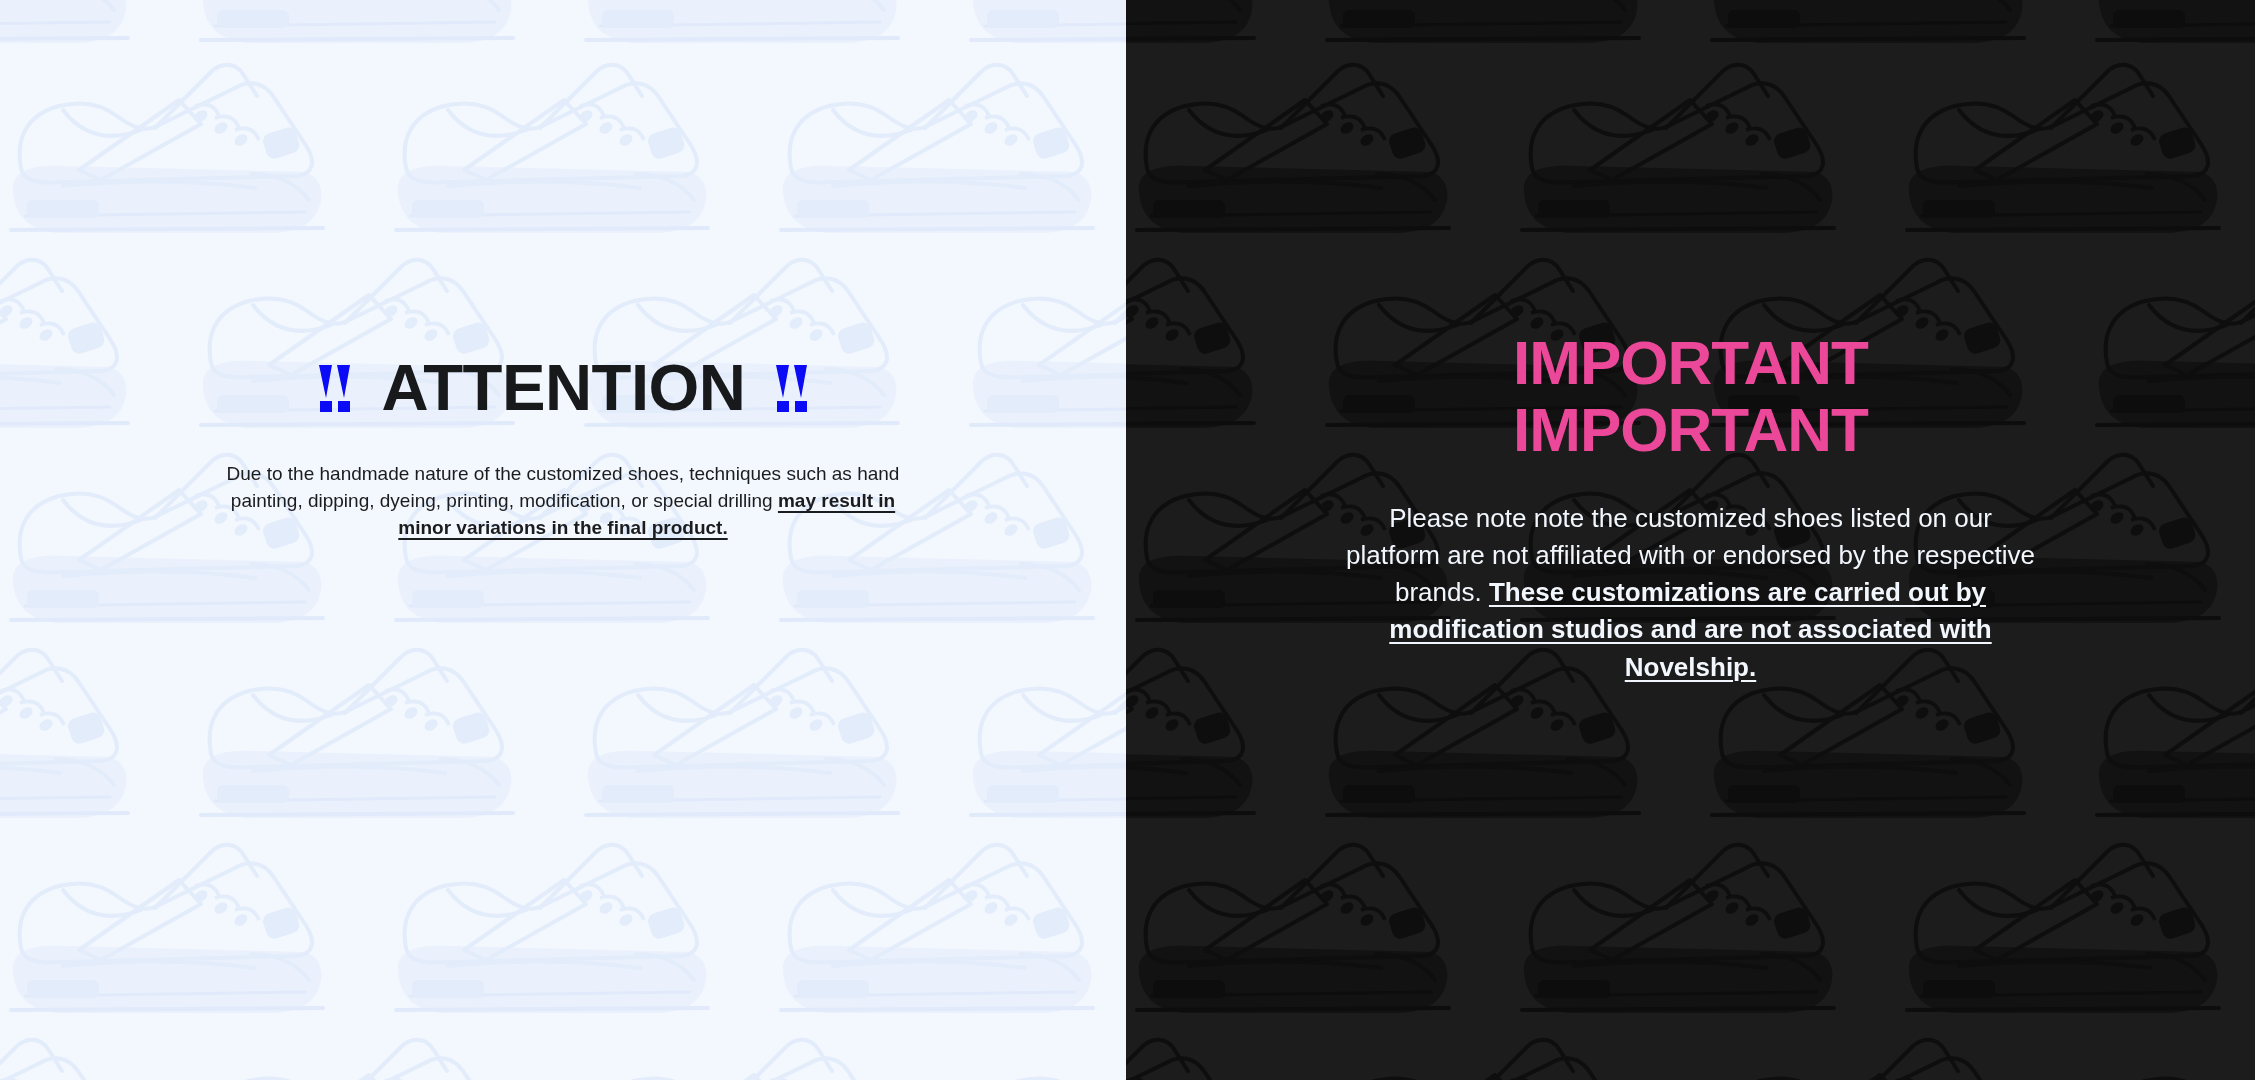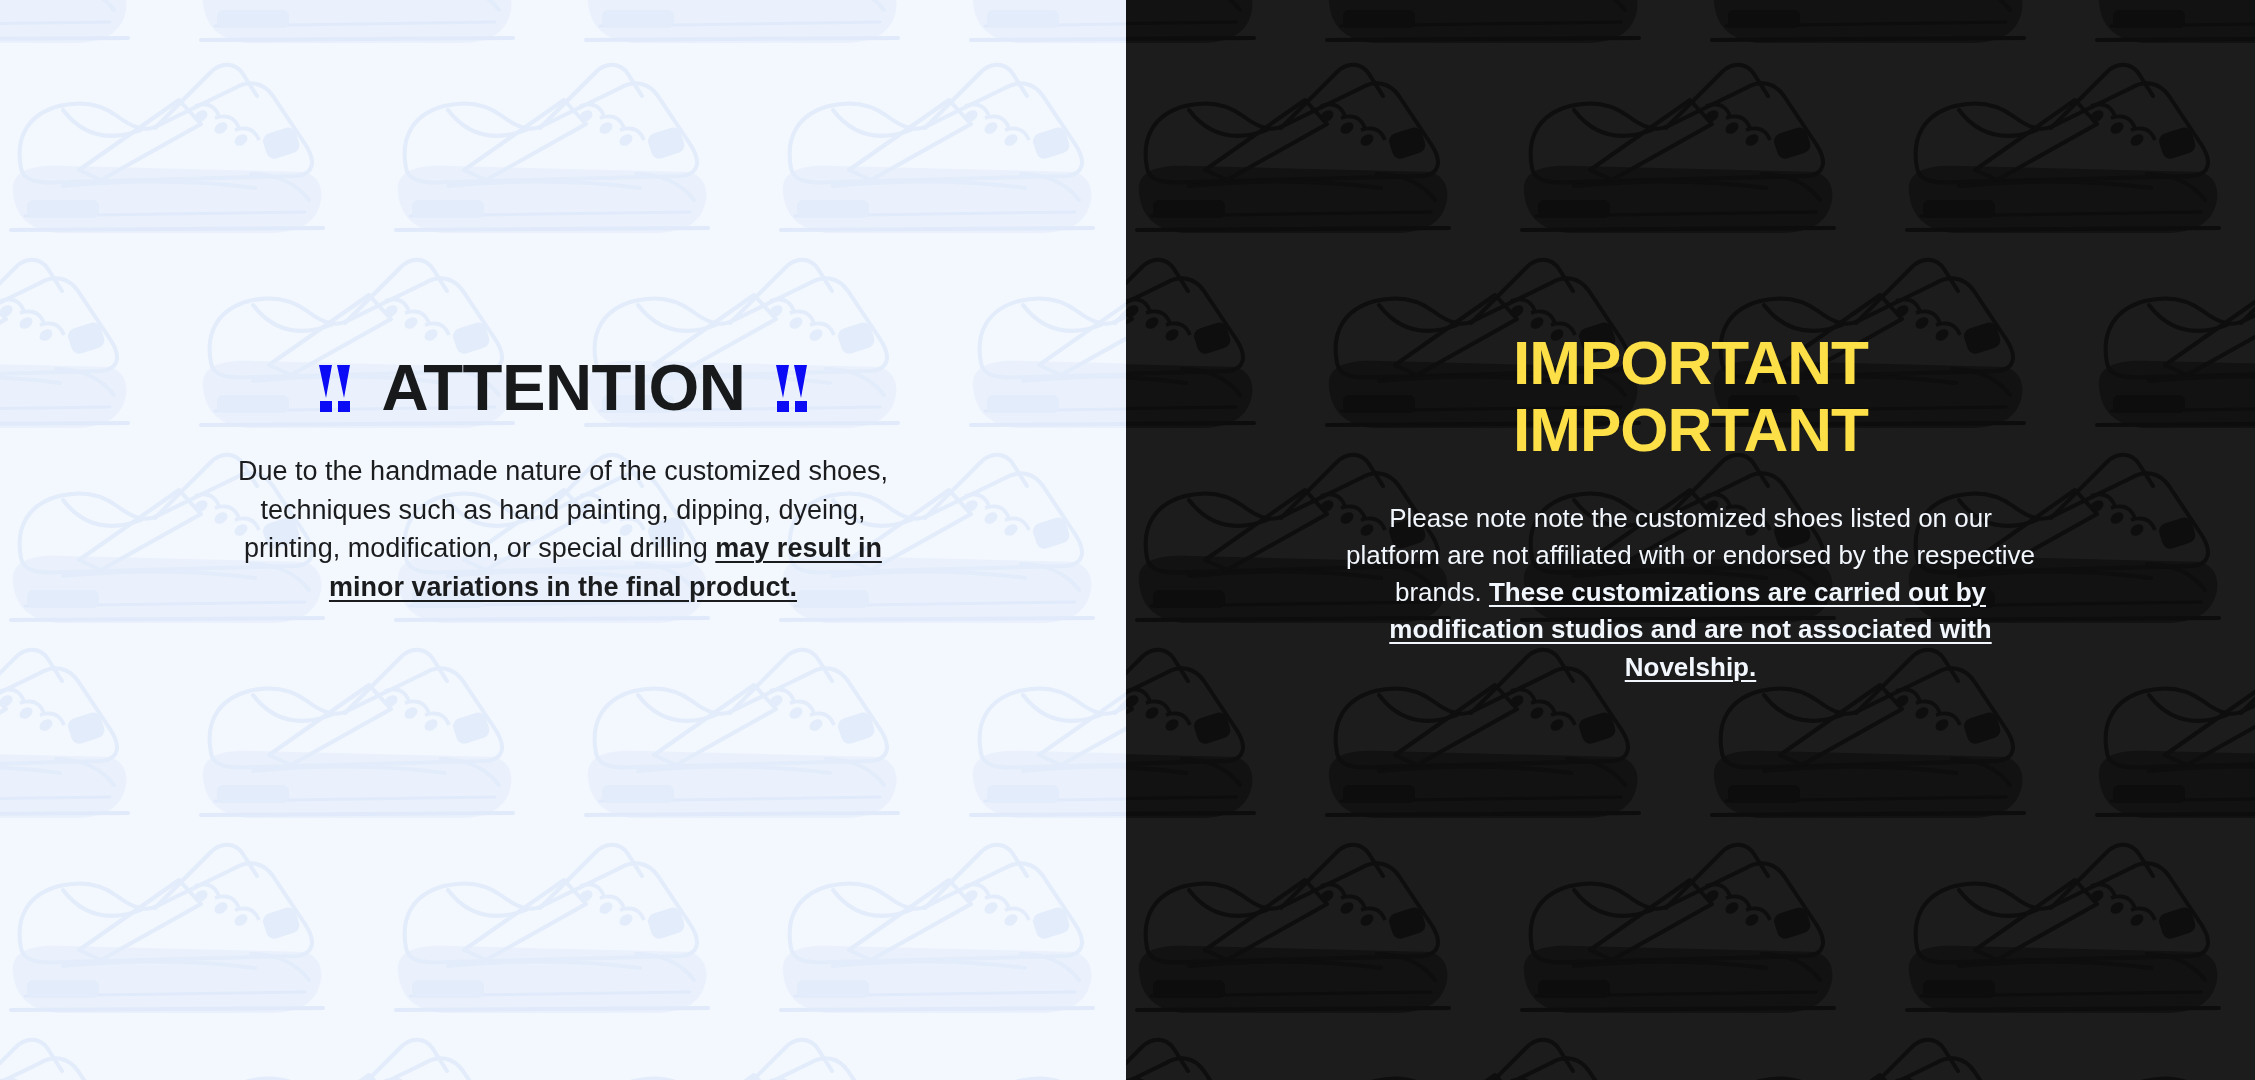--- a/index.html
+++ b/index.html
@@ -94,35 +94,35 @@
     position:absolute;
     bottom:0; left:1px;
     width:12px; height:11px;
     background:#0B0BF5;
   }
 
   .heading-disclaimer {
     display:block;
     font-size:62px;
     font-weight:900;
-    color:#fde047;
+    color:#ec4899;
     letter-spacing:-1px;
     line-height:1.08;
   }
   .heading-disclaimer span { display:block; }
 
   
   .body-copy {
     text-align:center;
     line-height:1.43;
     font-weight:400;
   }
   .panel-attention .body-copy {
-    margin-top:32px;
-    font-size:27px;
+    margin-top:40px;
+    font-size:19px;
     color:#1B1C1E;
     width:700px;
   }
   .panel-disclaimer .body-copy {
     margin-top:36px;
     font-size:26px;
     color:#F2F6FD;
     width:700px;
   }
   .body-copy b {

